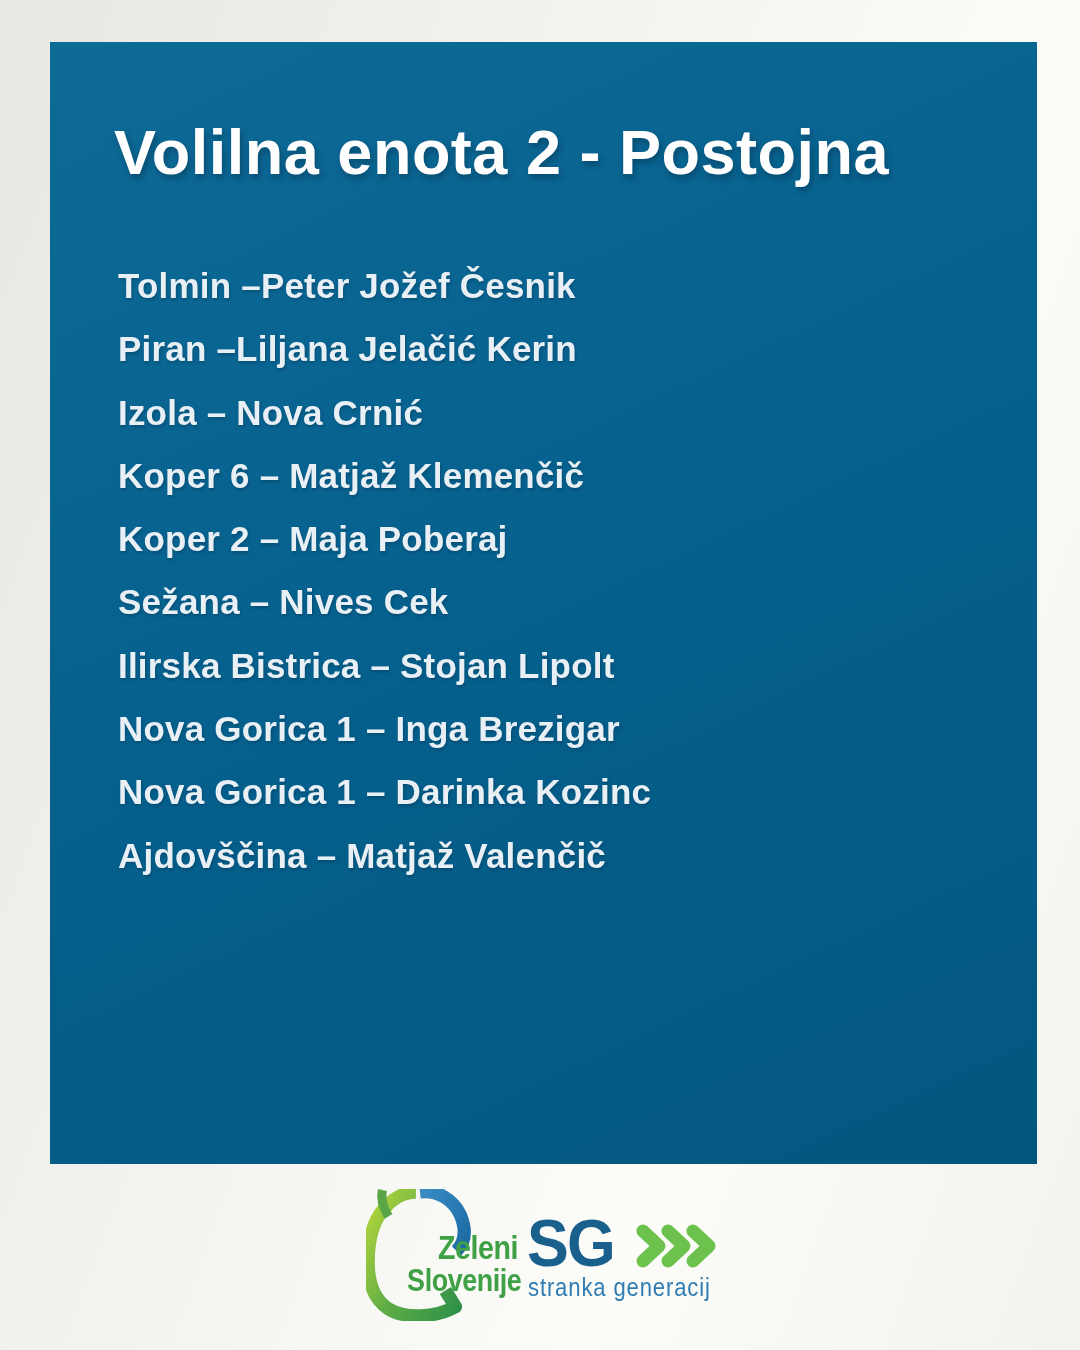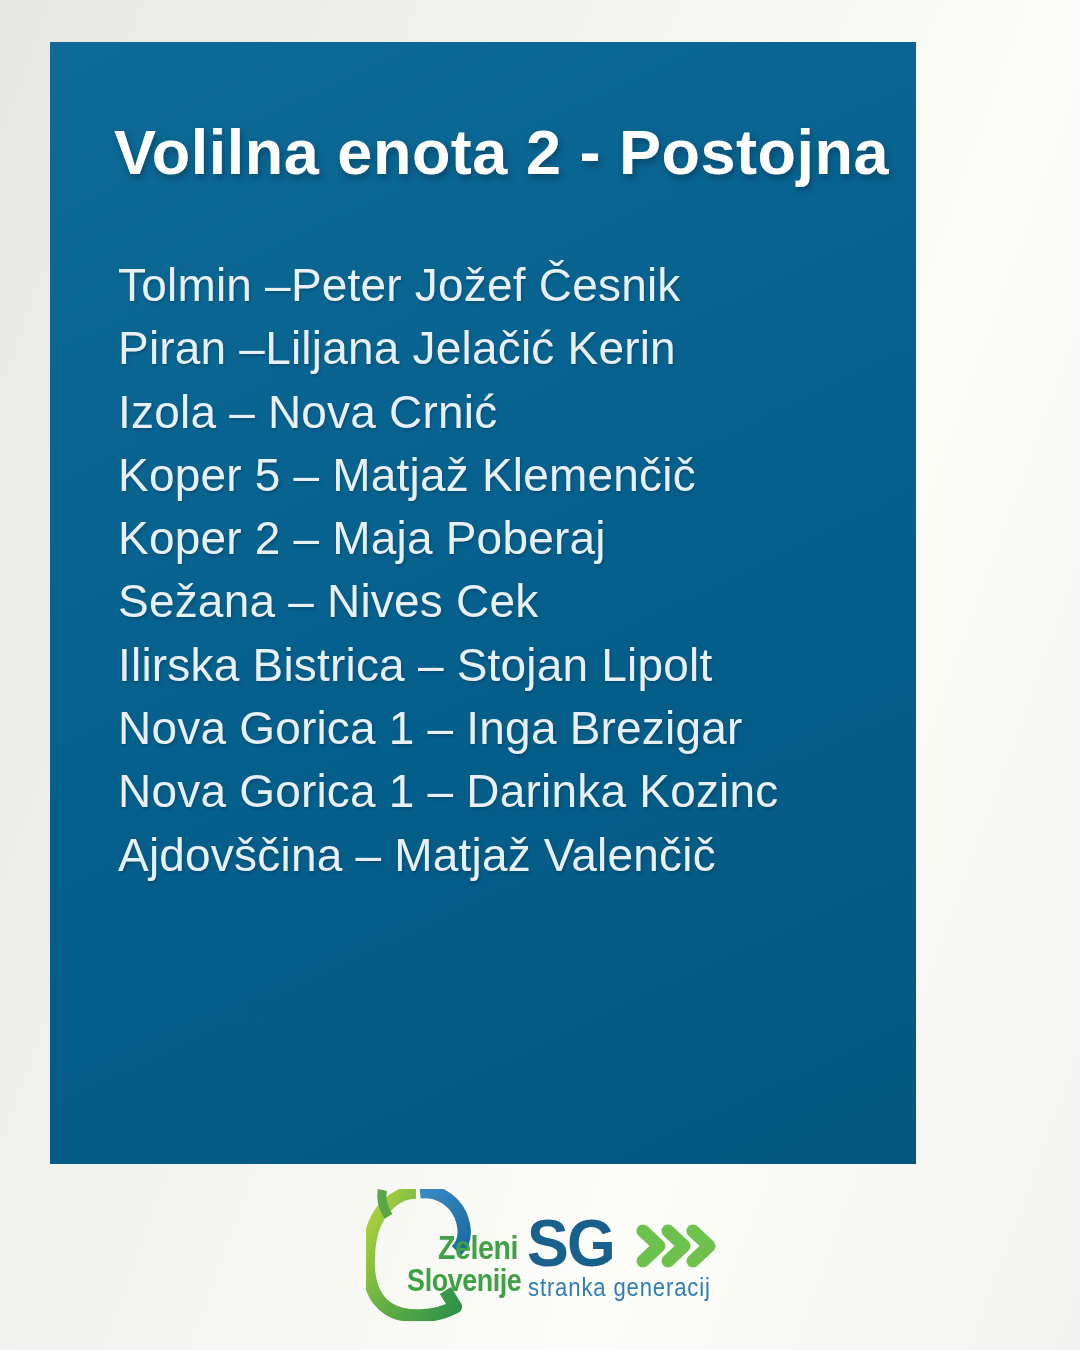--- a/index.html
+++ b/index.html
@@ -11,44 +11,44 @@
   }
   body {
     position: relative;
     background: linear-gradient(110deg, #e7e7e3 0%, #f0f0ec 30%, #fcfcf8 68%, #f2f2ee 100%);
   }
 
   
   .card {
     position: absolute;
     left: 50px; top: 42px;
-    width: 866px; height: 1122px;
+    width: 987px; height: 1122px;
     background: linear-gradient(155deg, #0e6a97 0%, #05608d 50%, #03577f 100%);
   }
   .card-title {
     position: absolute;
     left: 64px; top: 74px;
     margin: 0;
     font-size: 63px;
     font-weight: 800;
     letter-spacing: 0.5px;
     color: #ffffff;
     white-space: nowrap;
     text-shadow: 2px 4px 6px rgba(0, 25, 45, 0.35);
   }
   .candidate-list {
     position: absolute;
     left: 68px; top: 212px;
     margin: 0; padding: 0;
     list-style: none;
   }
   .candidate-list li {
-    font-size: 46px;
+    font-size: 35px;
     line-height: 63.3px;
-    font-weight: 400;
+    font-weight: 700;
     letter-spacing: 0.2px;
     color: #e9f0f5;
     white-space: nowrap;
     text-shadow: 1px 2px 3px rgba(0, 25, 45, 0.25);
   }
 
   
   .heart-logo-svg {
     position: absolute;
     left: 366px; top: 1189px;
@@ -97,21 +97,21 @@
 </style>
 </head>
 <body>
 
 <div class="card">
   <h1 class="card-title">Volilna enota 2 - Postojna</h1>
   <ul class="candidate-list">
     <li>Tolmin –Peter Jožef Česnik</li>
     <li>Piran –Liljana Jelačić Kerin</li>
     <li>Izola – Nova Crnić</li>
-    <li>Koper 5 – Matjaž Klemenčič</li>
+    <li>Koper 6 – Matjaž Klemenčič</li>
     <li>Koper 2 – Maja Poberaj</li>
     <li>Sežana – Nives Cek</li>
     <li>Ilirska Bistrica – Stojan Lipolt</li>
     <li>Nova Gorica 1 – Inga Brezigar</li>
     <li>Nova Gorica 1 – Darinka Kozinc</li>
     <li>Ajdovščina – Matjaž Valenčič</li>
   </ul>
 </div>
 
 <svg class="heart-logo-svg" viewBox="0 0 110 130" xmlns="http://www.w3.org/2000/svg">

